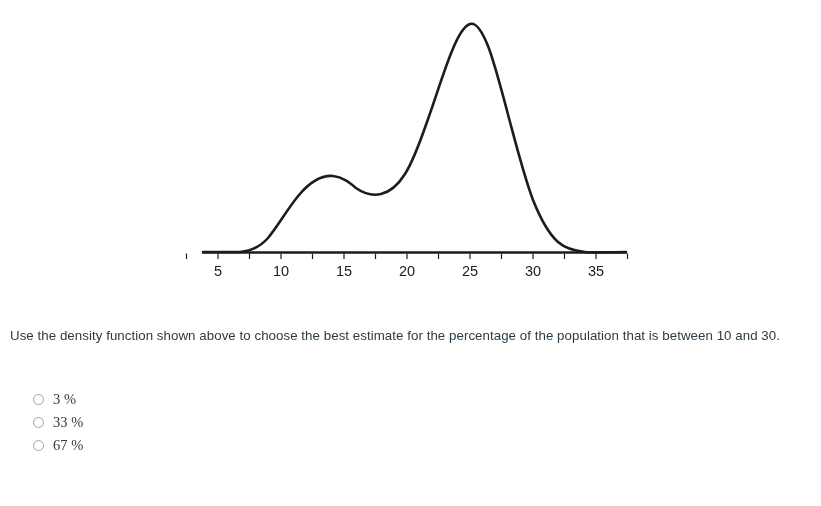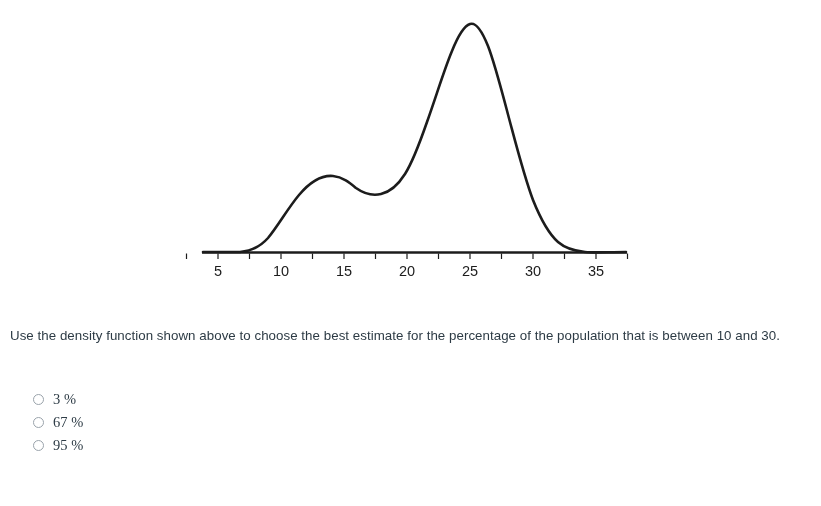--- a/index.html
+++ b/index.html
@@ -147,27 +147,27 @@
 
   <div class="question-text">Use the density function shown above to choose the best estimate for the percentage of the population that is between 10 and 30.</div>
 
   <div class="answers">
 
     <label class="answer-row">
       <span class="radio"></span>
       <span class="answer-label">3 %</span>
     </label>
 
+    <label class="answer-row">
+      <span class="radio"></span>
+      <span class="answer-label">33 %</span>
+    </label>
 
 
     <label class="answer-row">
       <span class="radio"></span>
       <span class="answer-label">67 %</span>
     </label>
 
-    <label class="answer-row">
-      <span class="radio"></span>
-      <span class="answer-label">95 %</span>
-    </label>
 
   </div>
 
 </div>
 
 </body></html>

